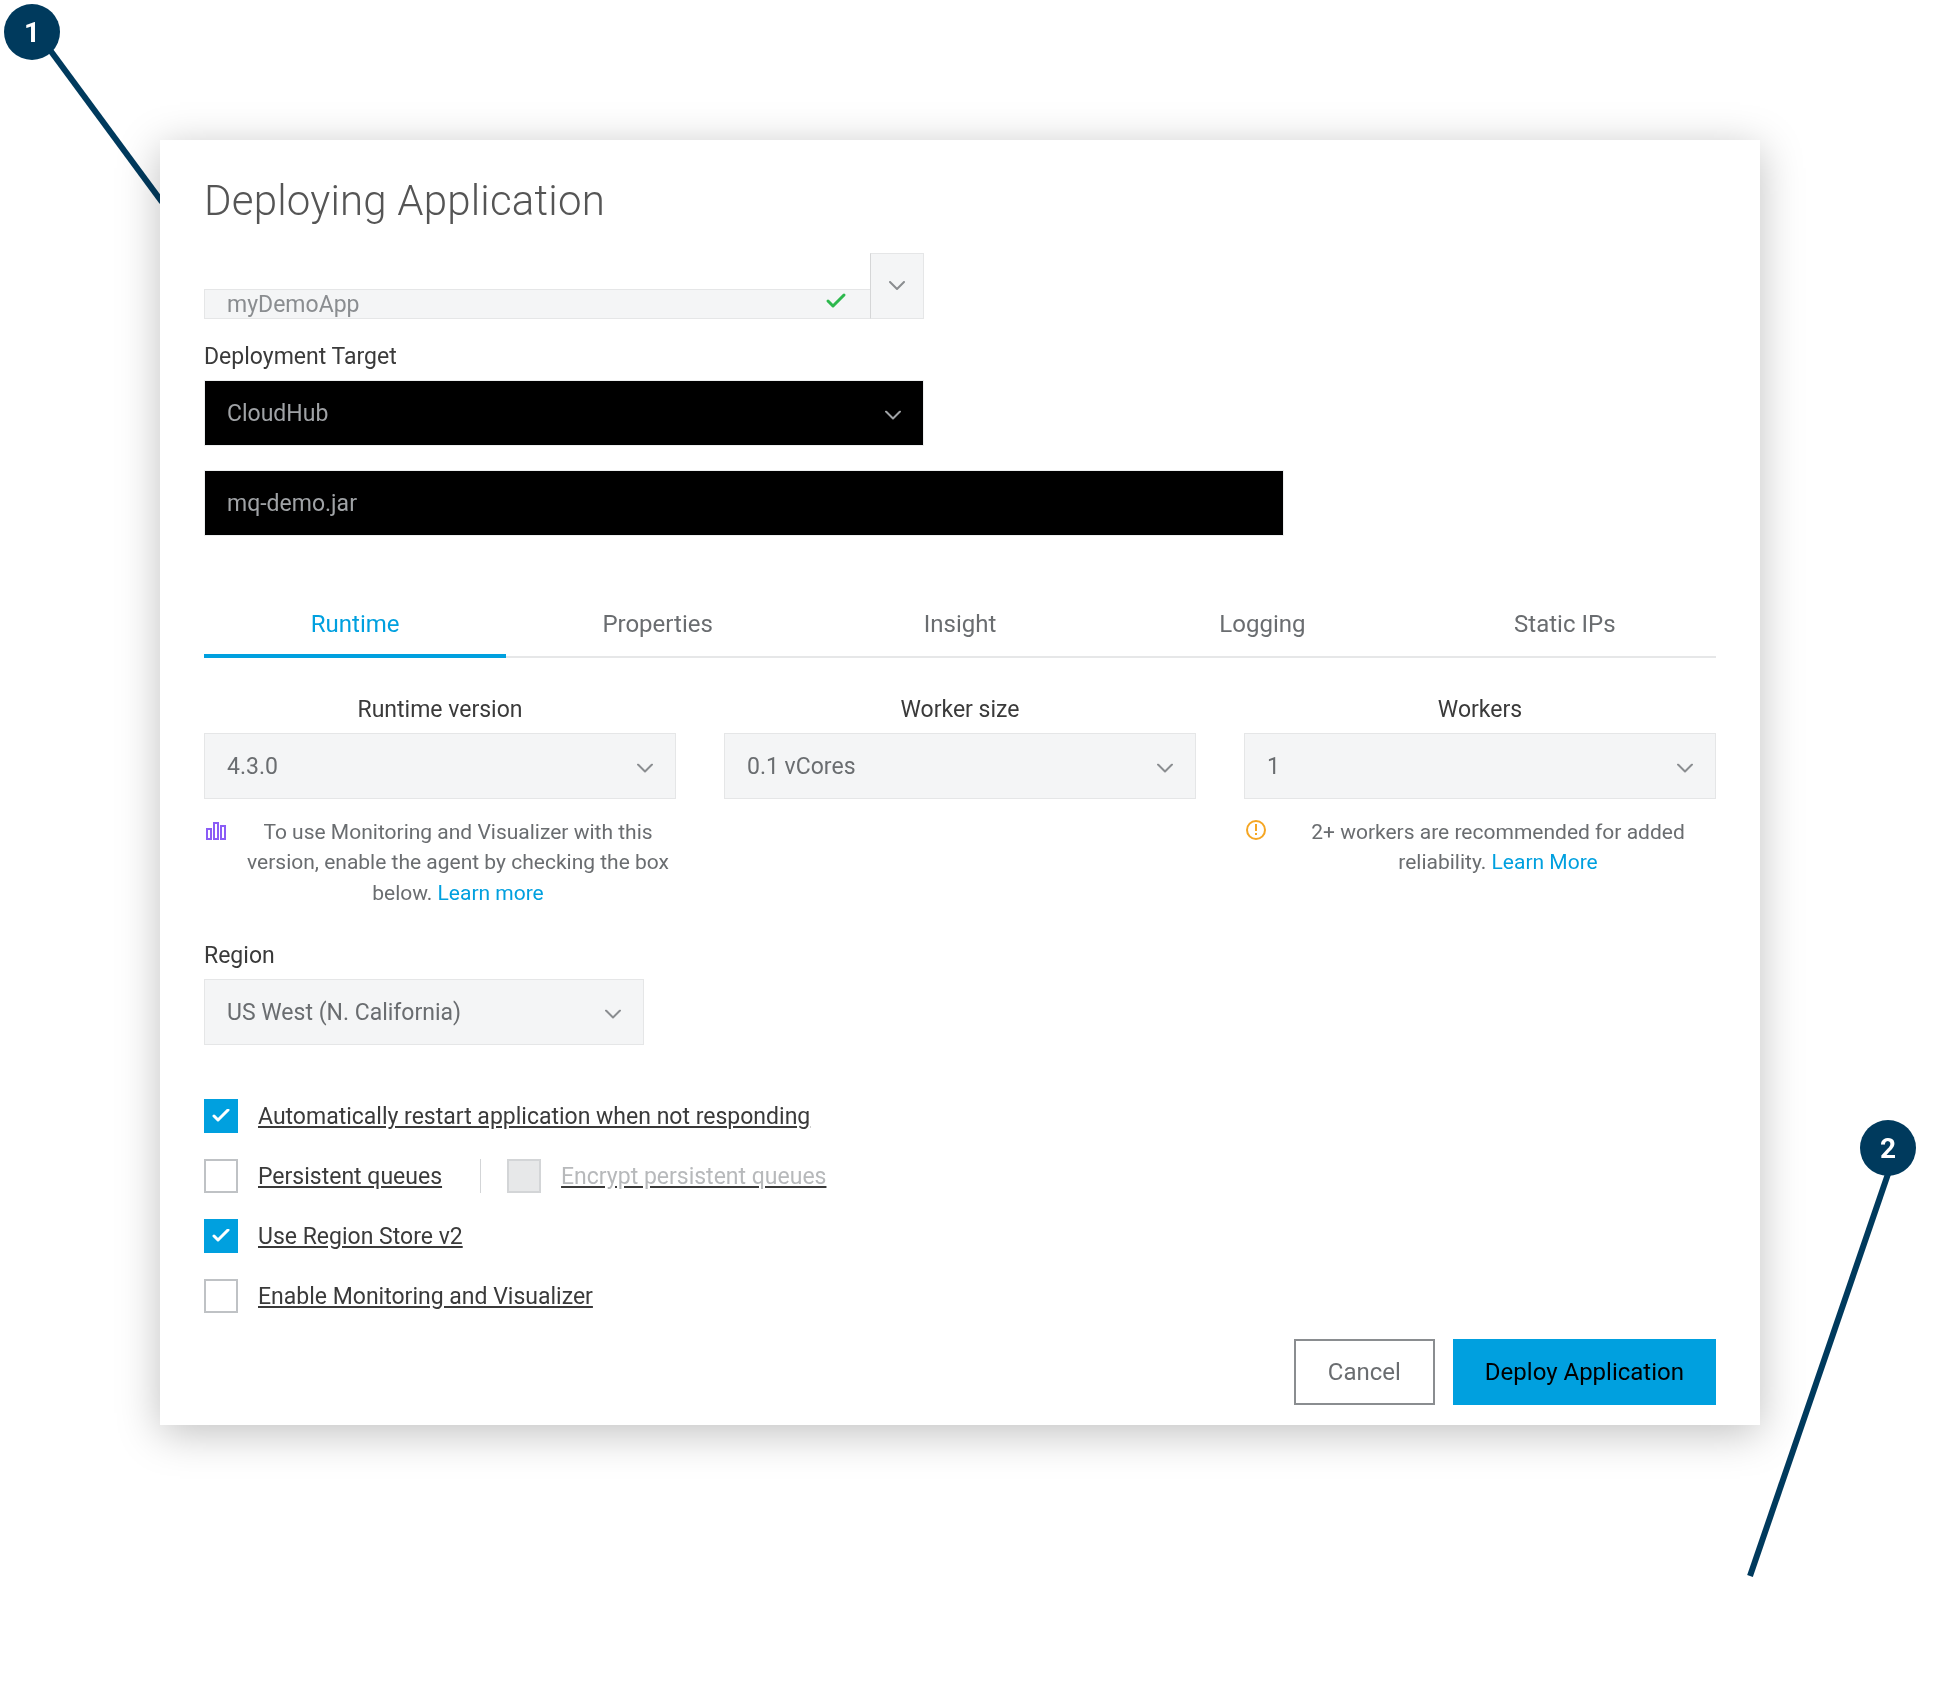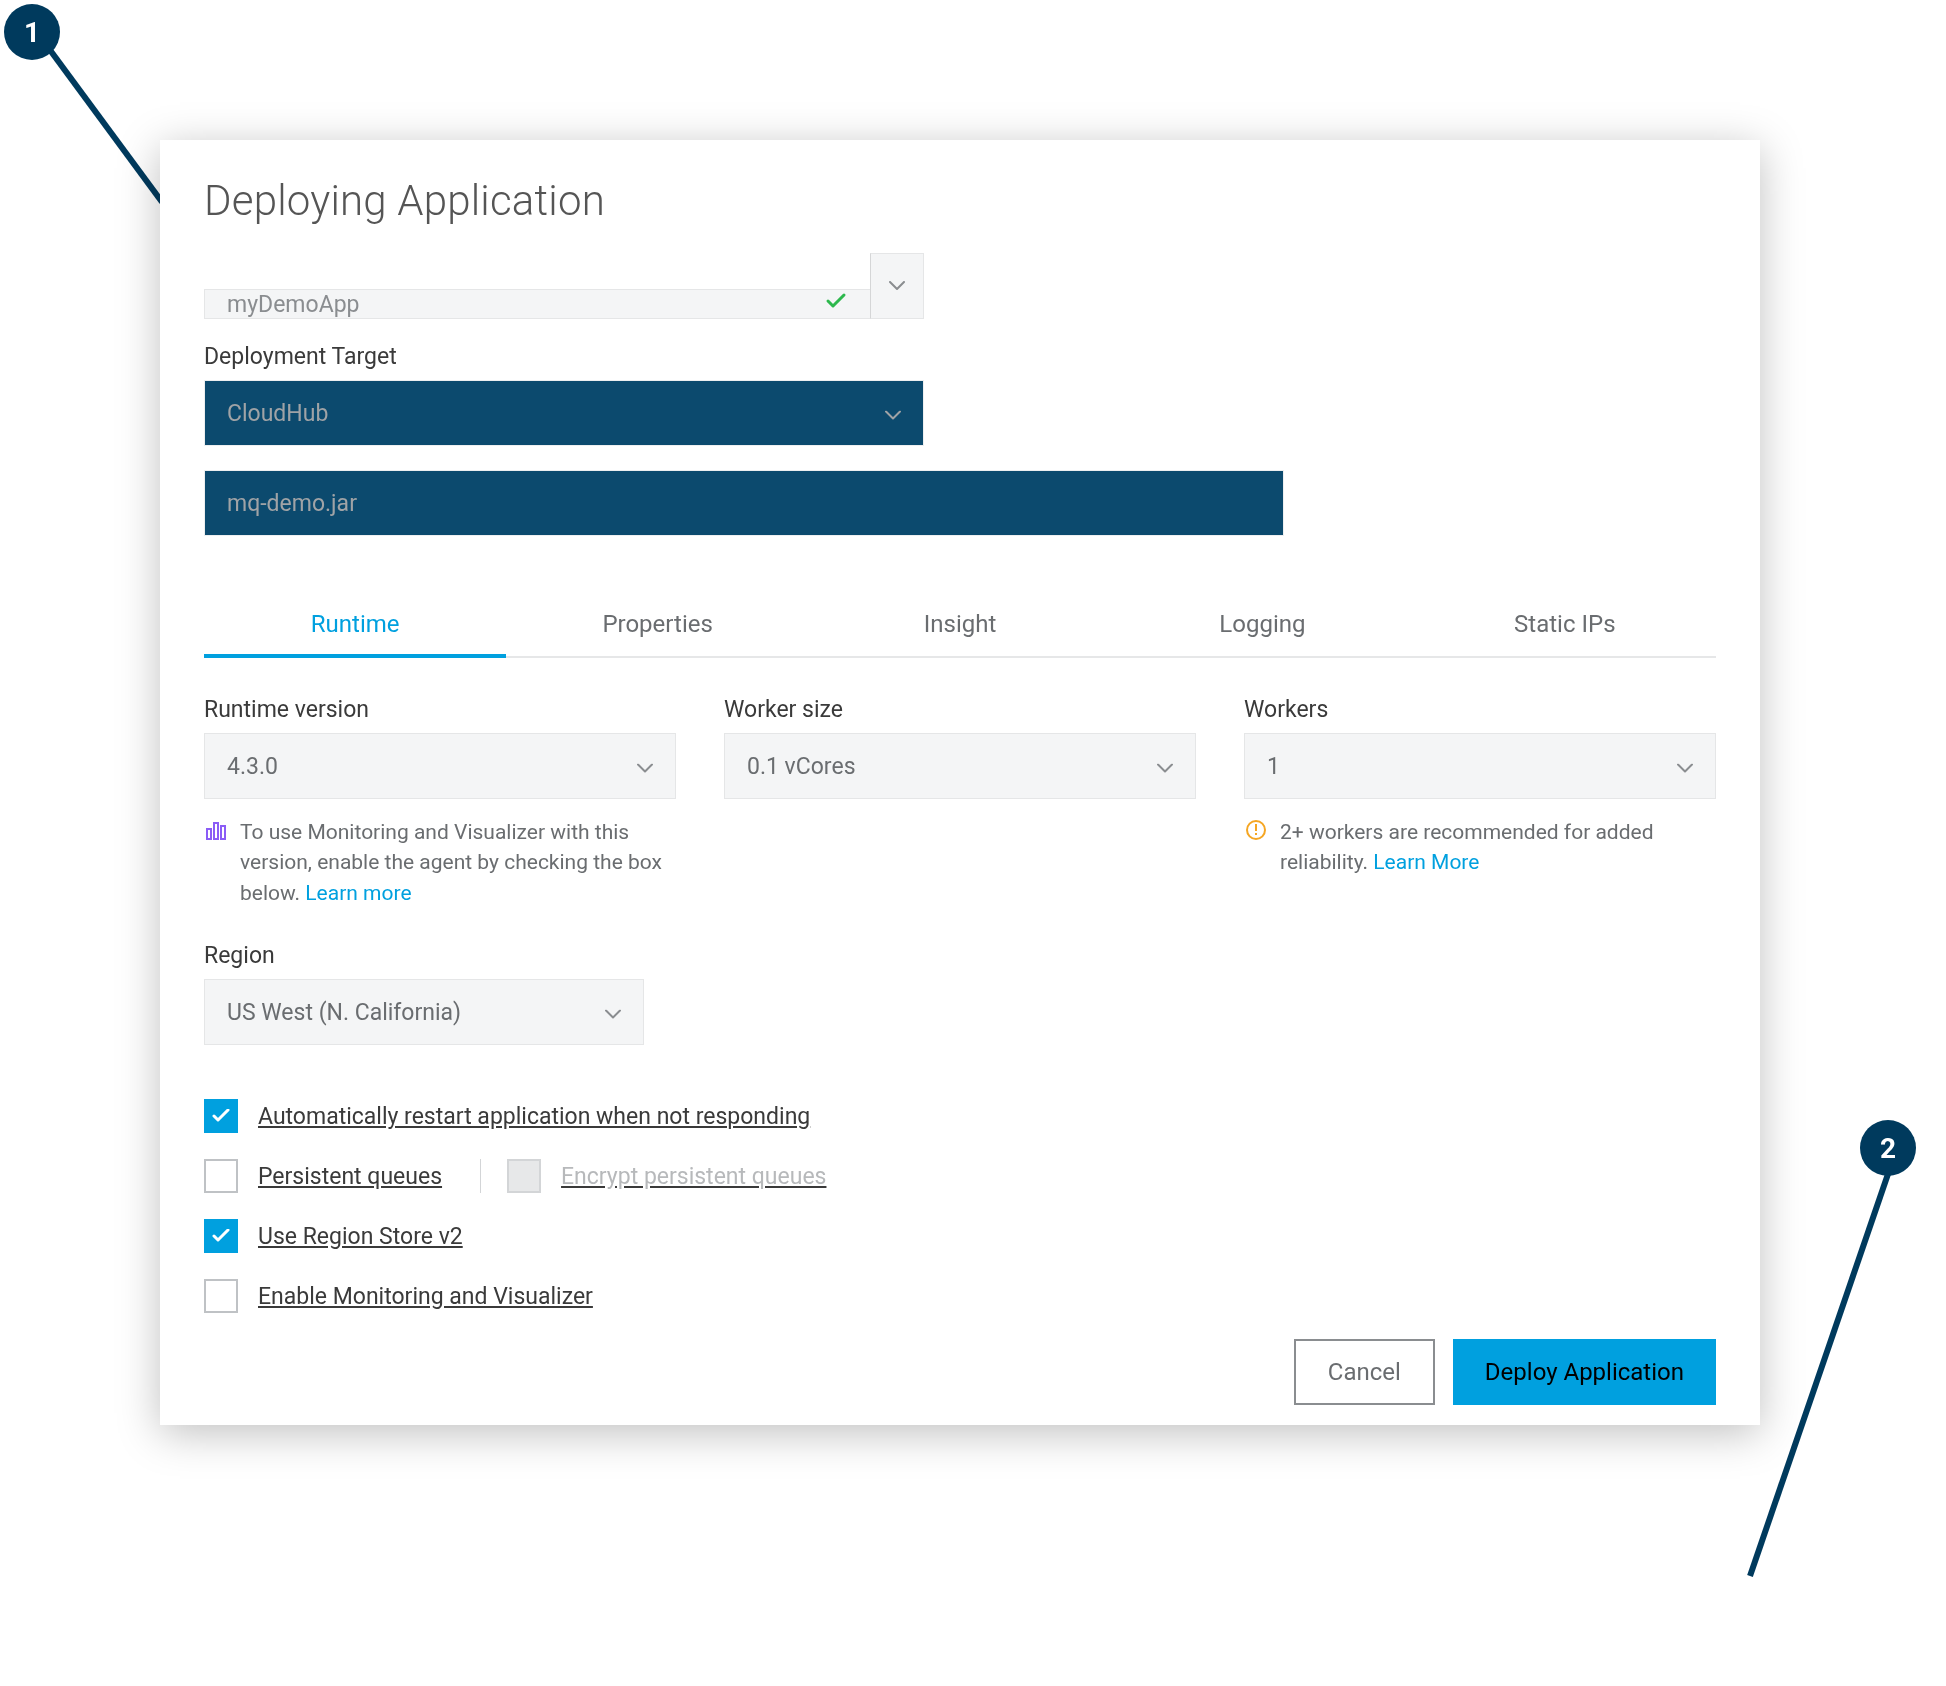--- a/index.html
+++ b/index.html
@@ -71,21 +71,21 @@
     width:54px;
     background:#f4f5f6;
     border:1px solid #e5e6e7;
     display:flex;
     align-items:center;
     justify-content:center;
     border-left:1px solid #d5d6d7;
   }
   .select-box {
     height:66px;
-    background:#0c4a6e;
+    background:#000000;
     border:1px solid #edeff0;
     display:flex;
     align-items:center;
     padding:0 22px;
     color:#a0a3a6;
     font-size:23px;
     position:relative;
   }
   .select-darker {
     background:#f4f5f6;
@@ -128,21 +128,21 @@
     height:4px;
     background:#00A0DF;
   }
 
   
   .three-col {
     display:flex;
     gap:48px;
     margin-top:38px;
   }
-  .col { flex:1; }
+  .col { flex:1;text-align:center; }
   .hint {
     font-size:21px;
     line-height:1.45;
     color:#6a6d70;
     margin-top:18px;
     display:flex;
     gap:12px;
   }
   .hint a, .link { color:#00A0DF; text-decoration:none; cursor:pointer; }
   .hint .ico { flex-shrink:0; width:24px; display:flex; justify-content:center; padding-top:2px; }

